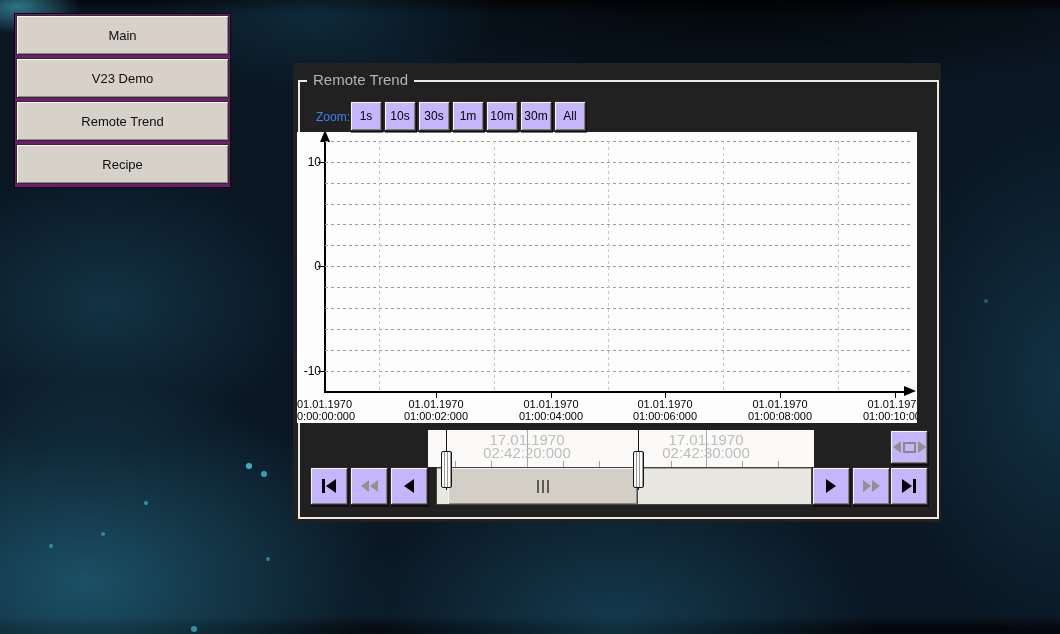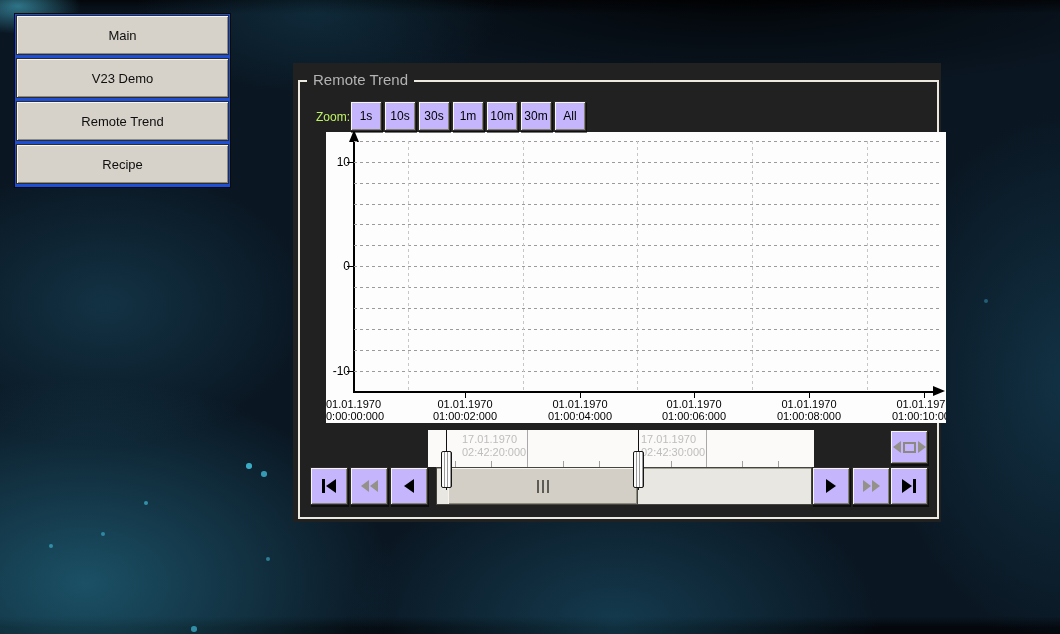--- a/index.html
+++ b/index.html
@@ -20,44 +20,44 @@
   }
   .dots{ position:absolute; left:0; top:0; width:2px; height:2px; border-radius:50%;
     box-shadow: 248px 465px 0 2px rgba(70,205,235,.8), 263px 473px 0 2px rgba(70,205,235,.7),
       145px 502px 0 1px rgba(70,205,235,.6), 50px 545px 0 1px rgba(70,205,235,.55),
       102px 533px 0 1px rgba(70,205,235,.5), 267px 558px 0 1px rgba(70,205,235,.5),
       193px 628px 0 2px rgba(70,205,235,.6), 985px 300px 0 1px rgba(70,205,235,.35);
   }
 
   
   .sidebar{ position:absolute; left:14px; top:13px; width:217px;
-    background:#1d4ed8; border:1px solid #0b0b0b; padding:1px; }
+    background:#701a75; border:1px solid #0b0b0b; padding:1px; }
   .side-btn{ display:block; width:100%; height:40px; margin-bottom:3px;
     background:#d6d2c9; border:1px solid #2e2d29; color:#0e0e0e;
     font-family:"Liberation Sans",sans-serif; font-size:13px; text-align:center;
     box-shadow: inset 1px 1px 0 #f8f6f1, inset -1px -1px 0 #8d8a80; cursor:pointer; }
   .side-btn:last-child{ margin-bottom:2px; }
 
   
   .panel{ position:absolute; left:293px; top:63px; width:648px; height:459px; background:#212121; }
   .groupbox{ position:absolute; left:5px; top:17px; right:2px; bottom:3px;
     border:2px solid #ebe9e0; }
   .gb-title{ position:absolute; left:14px; top:8px; padding:0 6px; background:#212121;
     color:#b3b3b3; font-size:15px; z-index:3; }
 
-  .zoom-label{ position:absolute; left:23px; top:47px; font-size:12px; color:#bef264; z-index:2; }
+  .zoom-label{ position:absolute; left:23px; top:47px; font-size:12px; color:#3b82f6; z-index:2; }
   .zoom-row{ position:absolute; left:57px; top:38px; display:flex; gap:2px; z-index:4; }
   .btn3d{ background:#c4b5fd; border:1px solid #2e2d29; color:#000;
     box-shadow: inset 1px 1px 0 #f8f6f1, inset -1px -1px 0 #847f74, 1px 2px 0 rgba(0,0,0,.55);
     display:flex; align-items:center; justify-content:center; cursor:pointer;
     font-family:"Liberation Sans",sans-serif; }
   .zoom-btn{ width:32px; height:30px; font-size:12px; }
 
   
-  .chart{ position:absolute; left:33px; top:69px; width:620px; height:291px;
+  .chart{ position:absolute; left:4px; top:69px; width:620px; height:291px;
     background:#fdfdfd; overflow:hidden; z-index:2; }
   .hgrid{ position:absolute; left:28px; right:4px; height:1px;
     background:repeating-linear-gradient(90deg,#9b9b9b 0 3px,transparent 3px 6px); }
   .vgrid{ position:absolute; top:9px; height:250px; width:1px;
     background:repeating-linear-gradient(180deg,#c7c7c7 0 3px,transparent 3px 6px); }
   .axis-y{ position:absolute; left:27px; top:8px; width:2px; height:252px; background:#000; }
   .axis-x{ position:absolute; left:27px; top:259px; width:586px; height:2px; background:#000; }
   .arrow-up{ position:absolute; left:23px; top:-2px; width:0; height:0;
     border-left:5px solid transparent; border-right:5px solid transparent; border-bottom:12px solid #000; }
   .arrow-right{ position:absolute; left:607px; top:254px; width:0; height:0;
@@ -66,21 +66,21 @@
     transform:translateY(-50%); }
   .ytick{ position:absolute; left:21px; width:7px; height:1px; background:#000; }
   .xtick{ position:absolute; top:261px; width:1px; height:5px; background:#000; }
   .xlab{ position:absolute; top:266px; font-size:11px; line-height:12px; color:#000;
     text-align:center; white-space:nowrap; }
 
   
   .timebar{ position:absolute; left:135px; top:367px; width:386px; height:37px; background:#fbfaf8; z-index:2; }
   .tb-major{ position:absolute; top:0; width:1px; height:37px; background:#a9a9a9; }
   .tb-minor{ position:absolute; bottom:0; width:1px; height:6px; background:#9f9f9f; }
-  .tb-label{ position:absolute; top:3px; width:130px; text-align:left; font-size:11px;
+  .tb-label{ position:absolute; top:3px; width:130px; text-align:center; font-size:15px;
     line-height:13px; color:#bdbdbd; white-space:nowrap; }
 
   .range-handle{ position:absolute; top:367px; width:11px; height:60px; z-index:6; cursor:ew-resize; }
   .rh-line{ position:absolute; left:5px; top:0; width:1px; height:60px; background:#111; }
   .rh-grip{ position:absolute; left:0; top:21px; width:11px; height:37px;
     border:1px solid #161616; border-radius:2px;
     background:repeating-linear-gradient(90deg,#fdfdfd 0 2px,#9a9a9a 2px 3px); }
 
   
   .nav-btn{ position:absolute; top:404px; width:38px; height:38px; }

